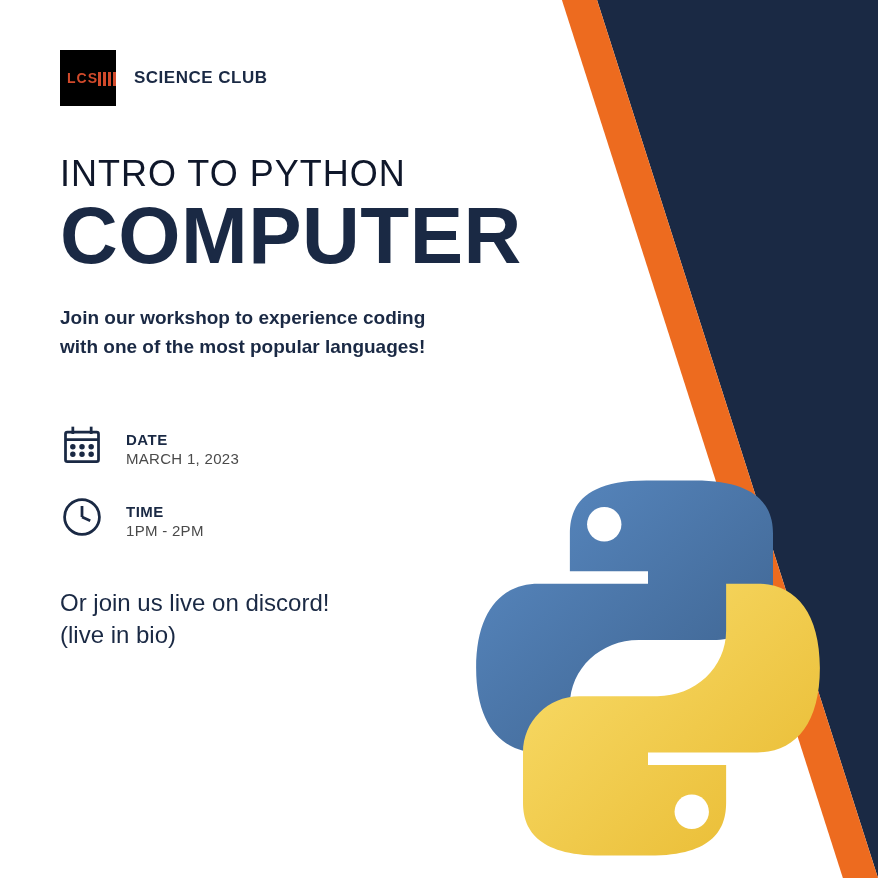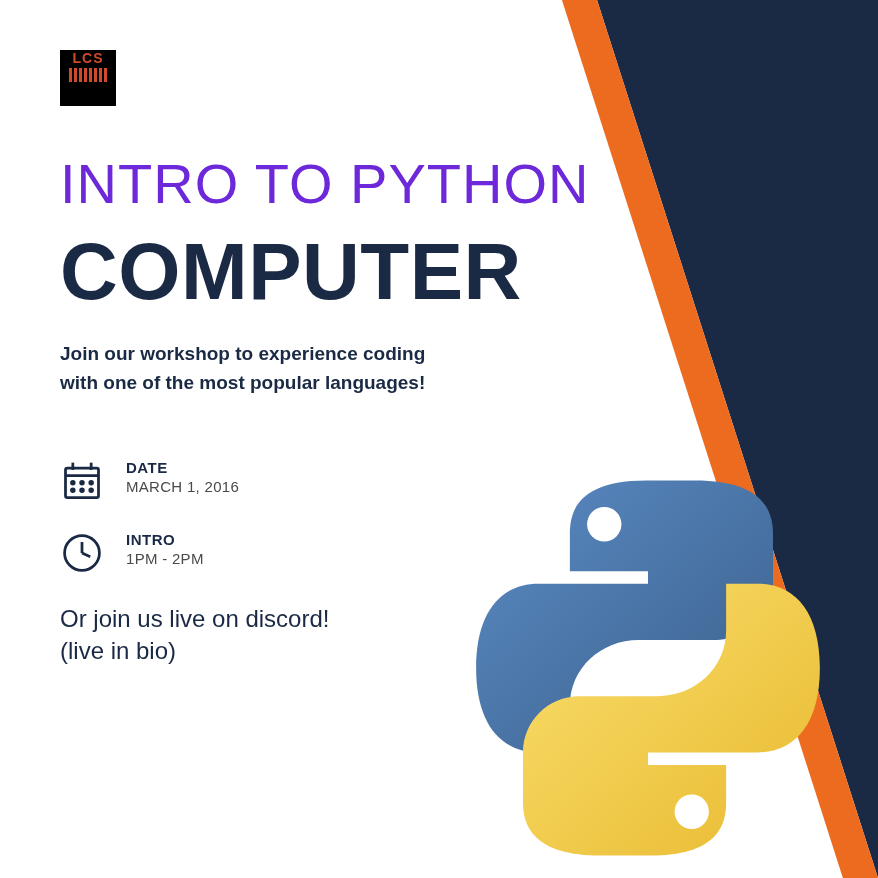--- a/index.html
+++ b/index.html
@@ -40,23 +40,24 @@
   display: flex;
   align-items: center;
   gap: 18px;
   margin-bottom: 50px;
 }
 .logo-box {
   width: 56px;
   height: 56px;
   background: #000;
   display: flex;
-  flex-direction: column;
+  flex-direction: row;
   align-items: center;
   position: relative;
+  padding-left: 7px;
 }
 .logo-text {
   color: #d14a2b;
   font-size: 14px;
   font-weight: bold;
   letter-spacing: 1px;
 }
 .logo-bars {
   width: 38px;
   height: 14px;
@@ -64,26 +65,26 @@
   margin-top: 2px;
 }
 .club-name {
   font-size: 17px;
   font-weight: 800;
   color: #1a2944;
   line-height: 1.3;
   letter-spacing: 0.5px;
 }
 .title-line1 {
-  font-size: 56px;
+  font-size: 36px;
   font-weight: 500;
-  color: #6d28d9;
+  color: #0f172a;
   letter-spacing: 1px;
   line-height: 1;
-  margin-bottom: 20px;
+  margin-bottom: 4px;
 }
 .title-line2 {
   font-size: 80px;
   font-weight: 800;
   color: #1a2944;
   letter-spacing: 0.5px;
   line-height: 1;
   margin-bottom: 28px;
 }
 .subtitle {
@@ -93,42 +94,42 @@
   margin-bottom: 62px;
   font-weight: bold;
 }
 .details {
   display: flex;
   flex-direction: column;
   gap: 28px;
 }
 .detail-row {
   display: flex;
-  align-items: flex-start;
+  align-items: flex-end;
   gap: 22px;
 }
 .detail-icon {
   width: 44px;
   height: 44px;
   flex-shrink: 0;
 }
 .detail-text .label {
   font-size: 15px;
   font-weight: 800;
   color: #1a2944;
   letter-spacing: 0.5px;
   margin-bottom: 2px;
 }
 .detail-text .value {
   font-size: 15px;
   color: #4a4a4a;
   letter-spacing: 0.3px;
 }
 .bottom-note {
-  margin-top: 28px;
+  margin-top: 48px;
   font-size: 24px;
   color: #1a2944;
   line-height: 1.35;
 }
 .python-logo {
   position: absolute;
   right: 30px;
   bottom: 10px;
   width: 400px;
   height: 400px;
@@ -141,20 +142,21 @@
 <div class="diagonal-navy"></div>
 <div class="diagonal-orange"></div>
 
 <div class="content">
   <div class="header">
     <div class="logo-box">
       <div class="logo-text">LCS</div>
       <div class="logo-bars"></div>
     </div>
     <div class="club-name">
+      <div>SCIENCE CLUB</div>
     </div>
   </div>
 
   <div class="title-line1">INTRO TO PYTHON</div>
   <div class="title-line2">COMPUTER</div>
 
   <div class="subtitle">
     <div>Join our workshop to experience coding</div>
     <div>with one of the most popular languages!</div>
   </div>
@@ -168,32 +170,32 @@
         <line x1="34" y1="4" x2="34" y2="12"></line>
         <circle cx="14" cy="26" r="1.5" fill="#1a2944"></circle>
         <circle cx="24" cy="26" r="1.5" fill="#1a2944"></circle>
         <circle cx="34" cy="26" r="1.5" fill="#1a2944"></circle>
         <circle cx="14" cy="34" r="1.5" fill="#1a2944"></circle>
         <circle cx="24" cy="34" r="1.5" fill="#1a2944"></circle>
         <circle cx="34" cy="34" r="1.5" fill="#1a2944"></circle>
       </svg>
       <div class="detail-text">
         <div class="label">DATE</div>
-        <div class="value">MARCH 1, 2016</div>
+        <div class="value">MARCH 1, 2023</div>
       </div>
     </div>
 
     <div class="detail-row">
       <svg class="detail-icon" viewBox="0 0 48 48" fill="none" stroke="#1a2944" stroke-width="3">
         <circle cx="24" cy="24" r="19"></circle>
         <line x1="24" y1="24" x2="24" y2="12"></line>
         <line x1="24" y1="24" x2="33" y2="28"></line>
       </svg>
       <div class="detail-text">
-        <div class="label">INTRO</div>
+        <div class="label">TIME</div>
         <div class="value">1PM - 2PM</div>
       </div>
     </div>
 
   </div>
 
   <div class="bottom-note">
     <div>Or join us live on discord!</div>
     <div>(live in bio)</div>
   </div>

